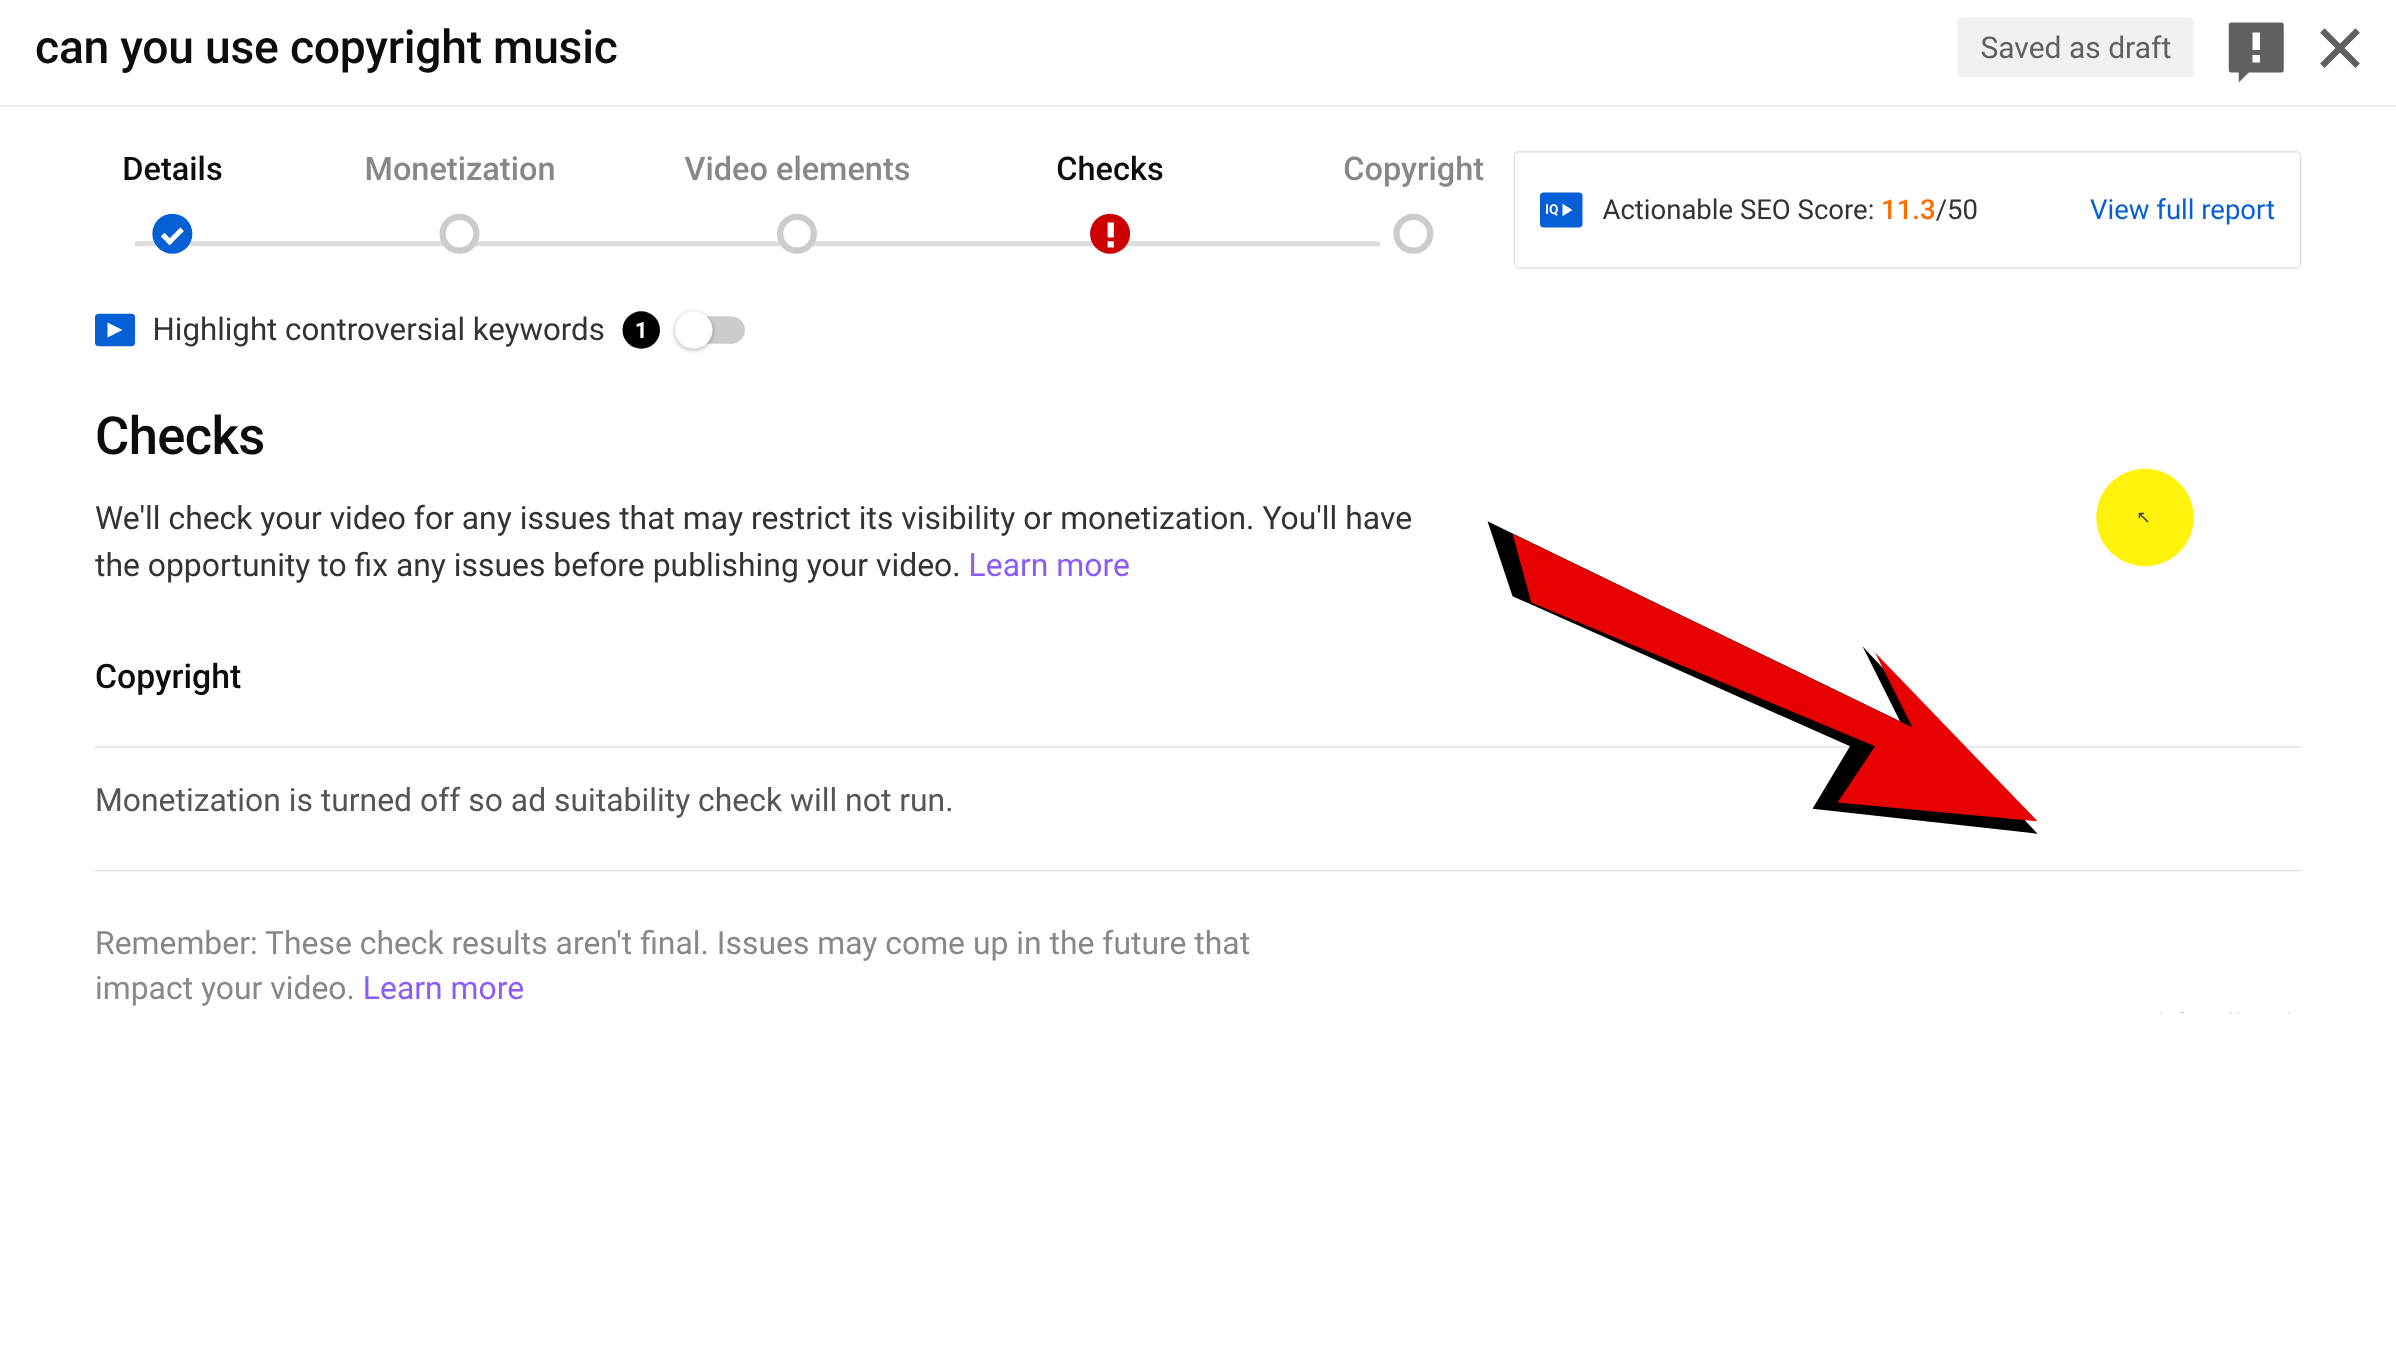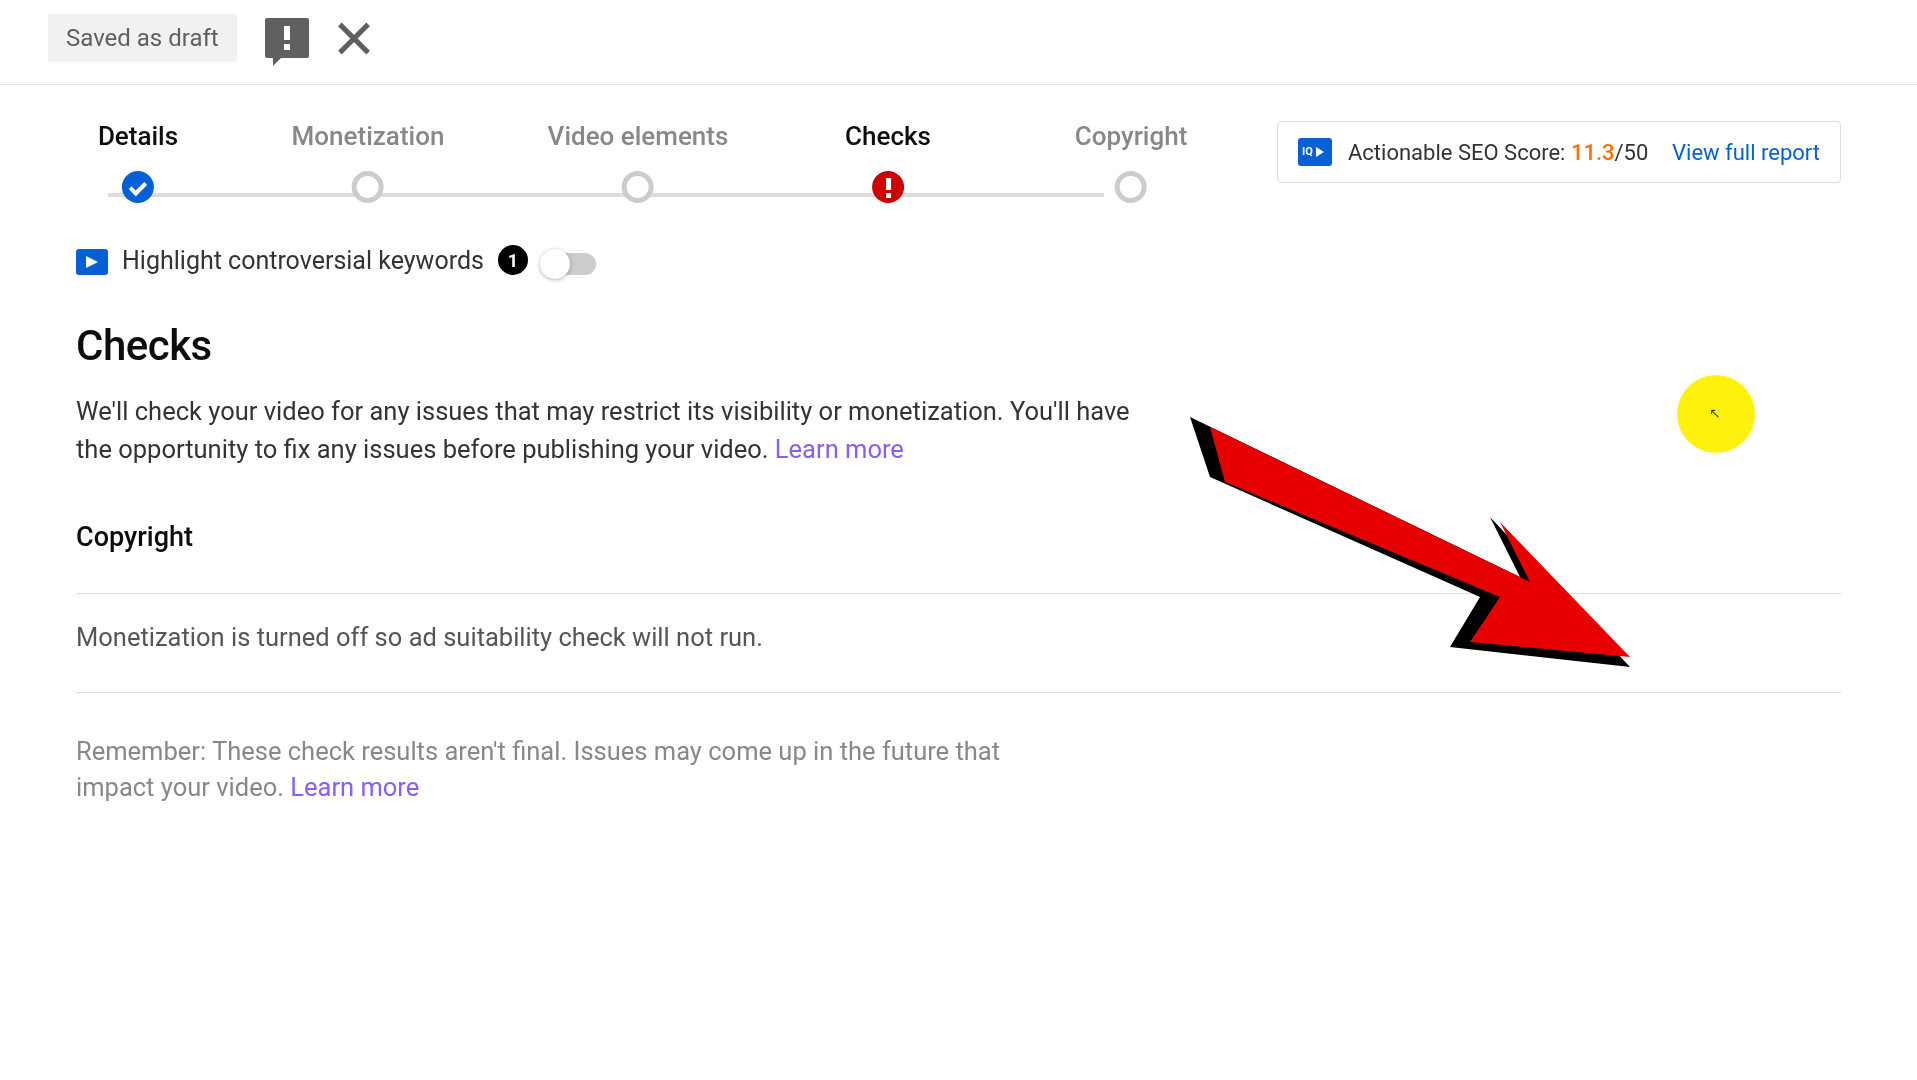--- a/index.html
+++ b/index.html
@@ -22,28 +22,28 @@
 .step { position: absolute; text-align: center; transform: translateX(-50%); }
 .step-label { font-size: 26px; font-weight: 500; white-space: nowrap; margin-bottom: 20px; }
 .step-label.inactive { color: #888; }
 .step-dot { width: 32px; height: 32px; border-radius: 50%; margin: 0 auto; }
 .step-dot.gray { background: #fff; border: 5px solid #ccc; }
 .step-dot.blue { background: #065fd4; position: relative; }
 .step-dot.blue::after { content: ''; position: absolute; left: 8px; top: 11px; width: 12px; height: 6px; border-left: 4px solid #fff; border-bottom: 4px solid #fff; transform: rotate(-45deg); }
 .step-dot.red { background: #c00; position: relative; }
 .step-dot.red::before { content: ''; position: absolute; width: 5px; height: 12px; background: #fff; left: 14px; top: 7px; }
 .step-dot.red::after { content: ''; position: absolute; width: 5px; height: 5px; background: #fff; left: 14px; top: 22px; }
-.seo-card { margin-left: auto; border: 1px solid #ddd; border-radius: 4px; padding: 16px 20px; display: flex; align-items: center; gap: 16px; margin-right: 0; width: 564px; }
+.seo-card { margin-left: auto; border: 1px solid #ddd; border-radius: 4px; padding: 32px 20px; display: flex; align-items: center; gap: 16px; margin-right: 0; width: 630px; }
 .seo-icon { width: 34px; height: 28px; background: #065fd4; border-radius: 3px; position: relative; }
 .seo-icon::after { content: 'IQ'; color: #fff; font-size: 11px; font-weight: bold; position: absolute; left: 4px; top: 7px; }
 .seo-play { position: absolute; left: 18px; top: 9px; width: 0; height: 0; border-left: 8px solid #fff; border-top: 5px solid transparent; border-bottom: 5px solid transparent; }
 .seo-text { font-size: 22px; color: #333; }
 .seo-score-val { color: #ff6d00; font-weight: 500; }
 .seo-link { color: #065fd4; font-size: 22px; cursor: pointer; margin-left: auto; }
-.keyword-row { display: flex; align-items: flex-end; margin-top: 34px; gap: 14px; }
+.keyword-row { display: flex; align-items: center; margin-top: 34px; gap: 14px; }
 .kw-icon { width: 32px; height: 26px; background: #065fd4; border-radius: 3px; position: relative; }
 .kw-icon::after { content: ''; position: absolute; left: 10px; top: 7px; width: 0; height: 0; border-left: 12px solid #fff; border-top: 6px solid transparent; border-bottom: 6px solid transparent; }
 .kw-text { font-size: 25px; color: #333; }
 .kw-badge { width: 30px; height: 30px; border-radius: 50%; background: #000; color: #fff; font-size: 18px; font-weight: bold; display: flex; align-items: center; justify-content: center; }
 .toggle { width: 54px; height: 22px; background: #ccc; border-radius: 11px; position: relative; cursor: pointer; }
 .toggle::after { content: ''; position: absolute; width: 30px; height: 30px; background: #fff; border-radius: 50%; left: -2px; top: -4px; box-shadow: 0 1px 4px rgba(0,0,0,0.3); }
 .section-title { font-size: 42px; font-weight: 500; margin-top: 46px; letter-spacing: -0.5px; }
 .section-desc { font-size: 25.5px; color: #333; margin-top: 22px; line-height: 1.5; max-width: 1060px; }
 .link-blue { color: #8b5cf6; cursor: pointer; }
 .sub-title { font-size: 27px; font-weight: 500; margin-top: 52px; }
@@ -57,20 +57,21 @@
 .note-text { font-size: 25.5px; color: #888; margin-top: 40px; line-height: 1.45; max-width: 1000px; }
 .send-feedback { position: absolute; right: 76px; bottom: -26px; font-size: 25px; color: #065fd4; cursor: pointer; }
 .arrow-overlay { position: absolute; left: 1170px; top: 286px; pointer-events: none; }
 .yellow-dot { position: absolute; left: 1677px; top: 254px; width: 78px; height: 78px; border-radius: 50%; background: #fff200; opacity: 0.95; pointer-events: none; }
 .yellow-cursor { position: absolute; left: 32px; top: 30px; font-size: 14px; color: #333; }
 </style>
 </head>
 <body>
 
 <div class="header">
+  <div class="header-title">can you use copyright music</div>
   <div class="saved-badge">Saved as draft</div>
   <div class="feedback-icon">
       <div class="feedback-tail"></div>
     </div>
   <div class="close-icon"></div>
 </div>
 
 <div class="content-wrap">
 
   <div class="stepper-row">

